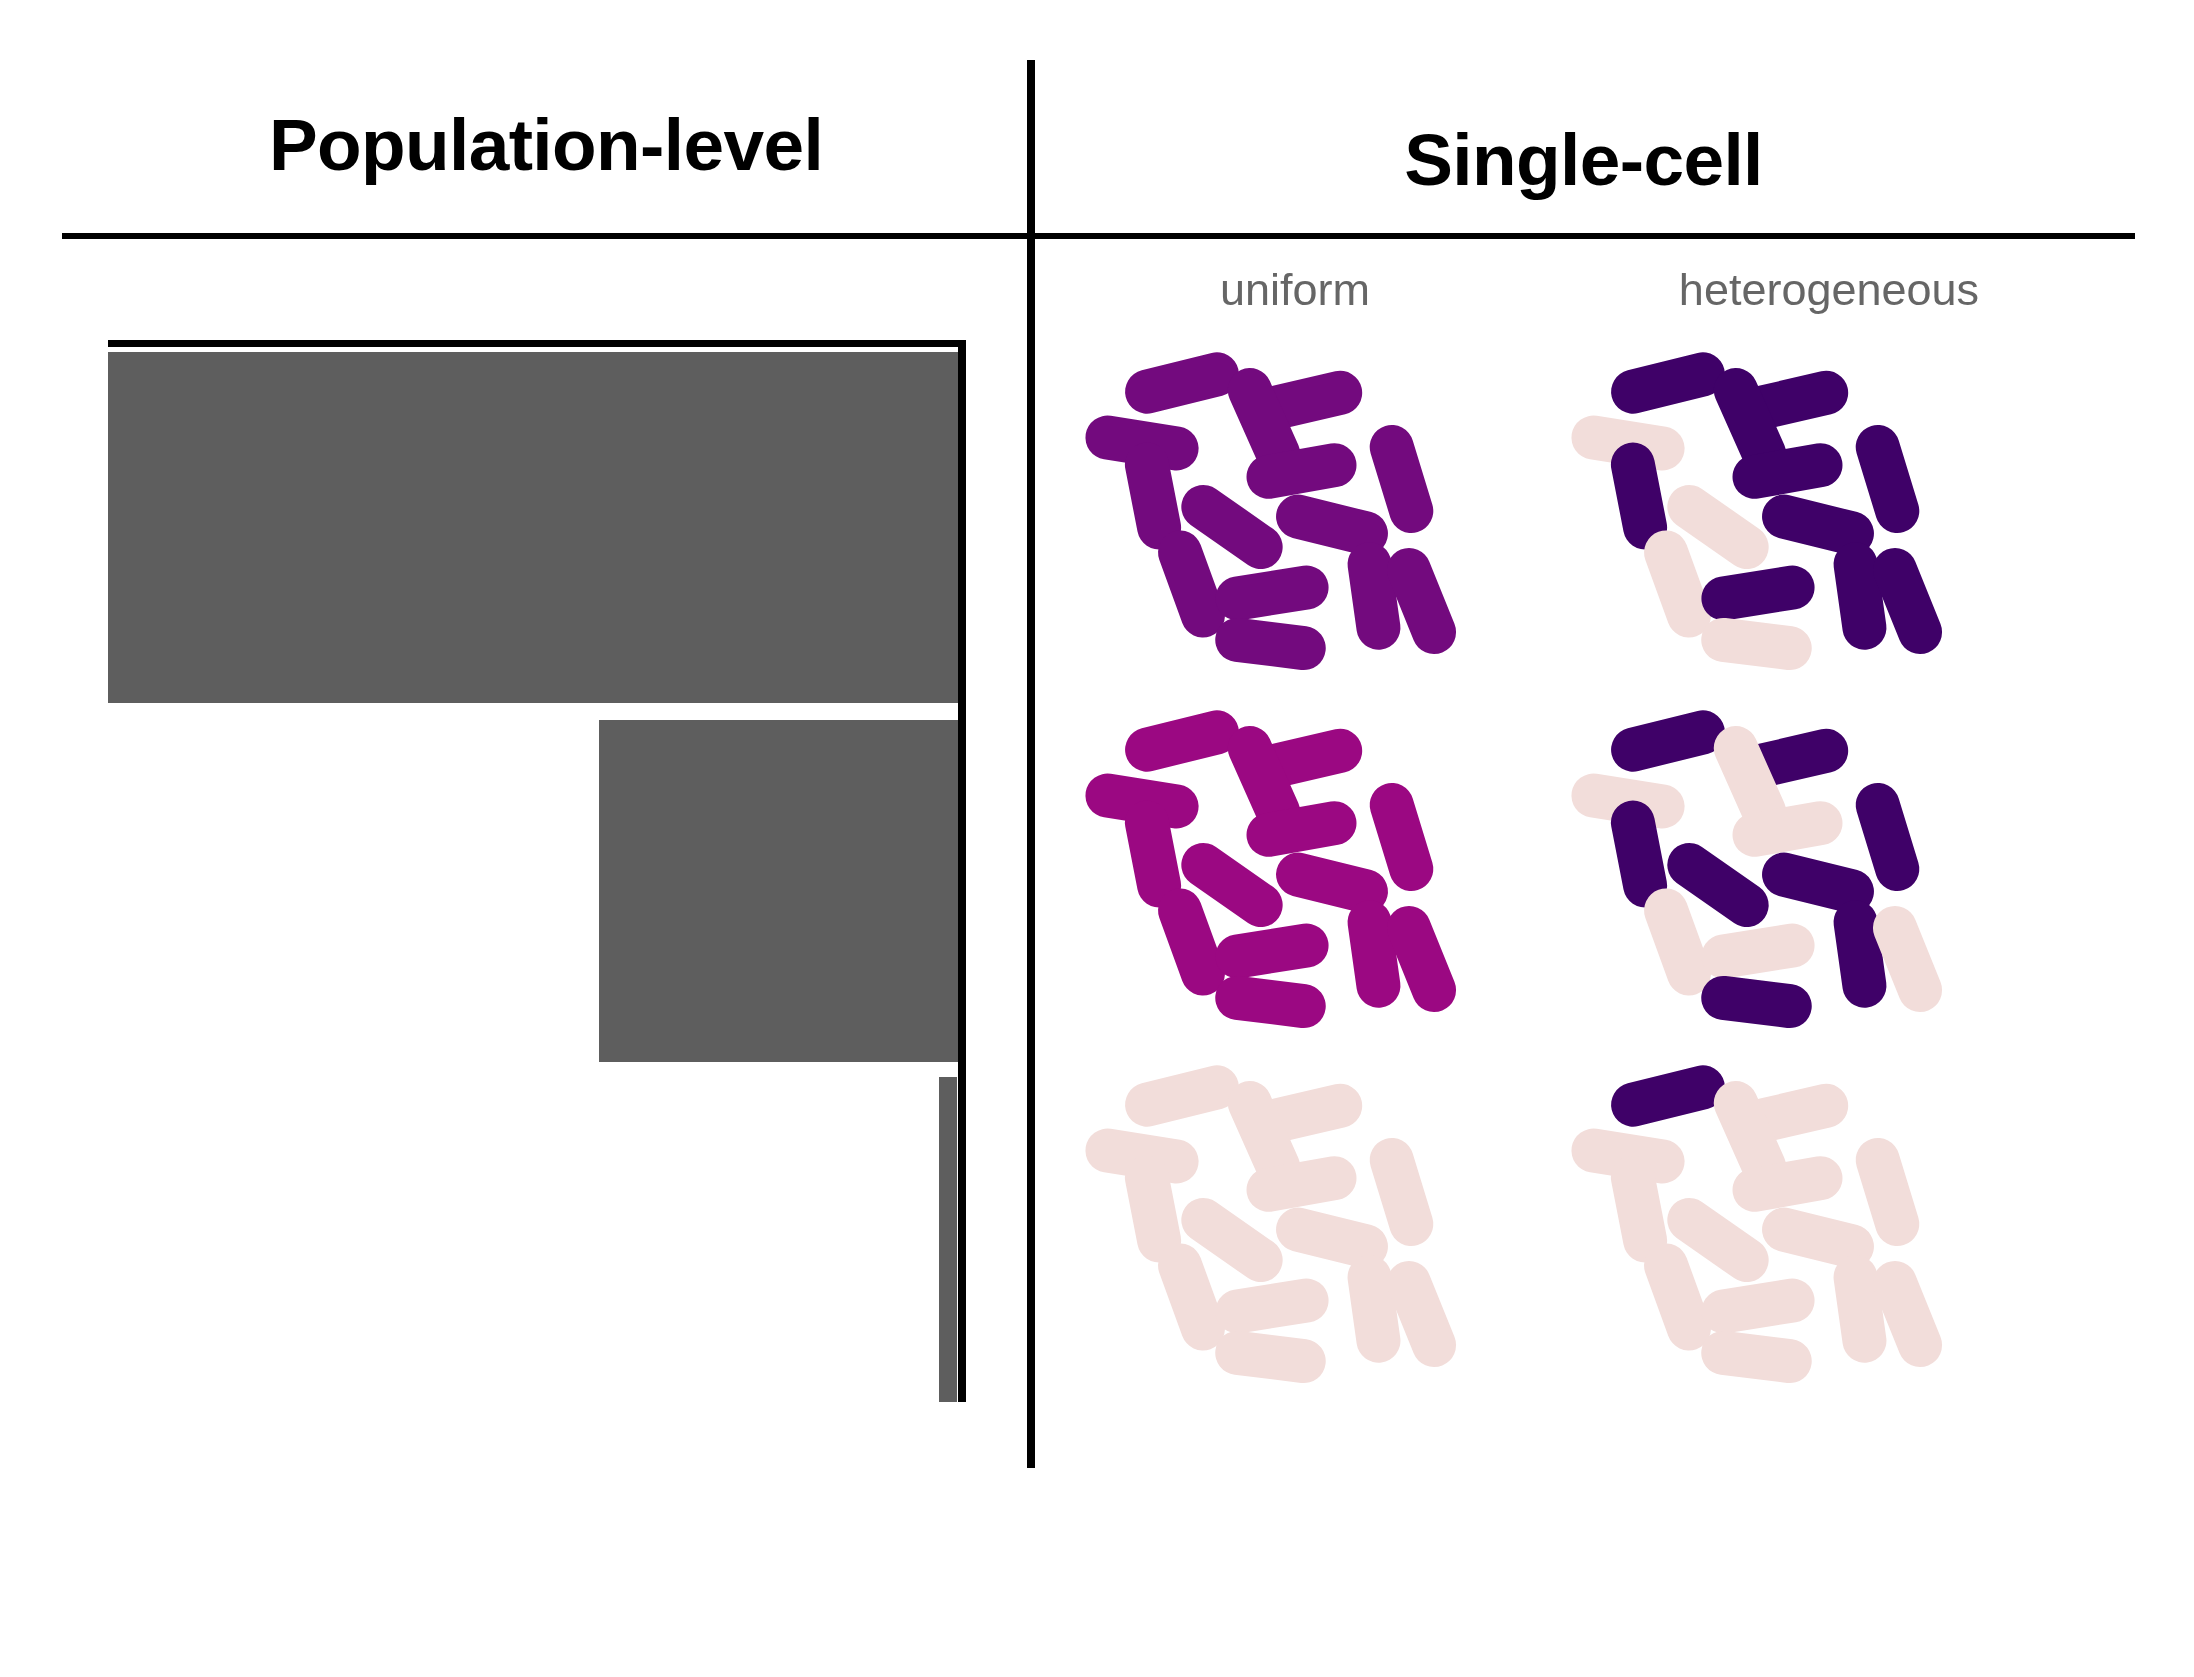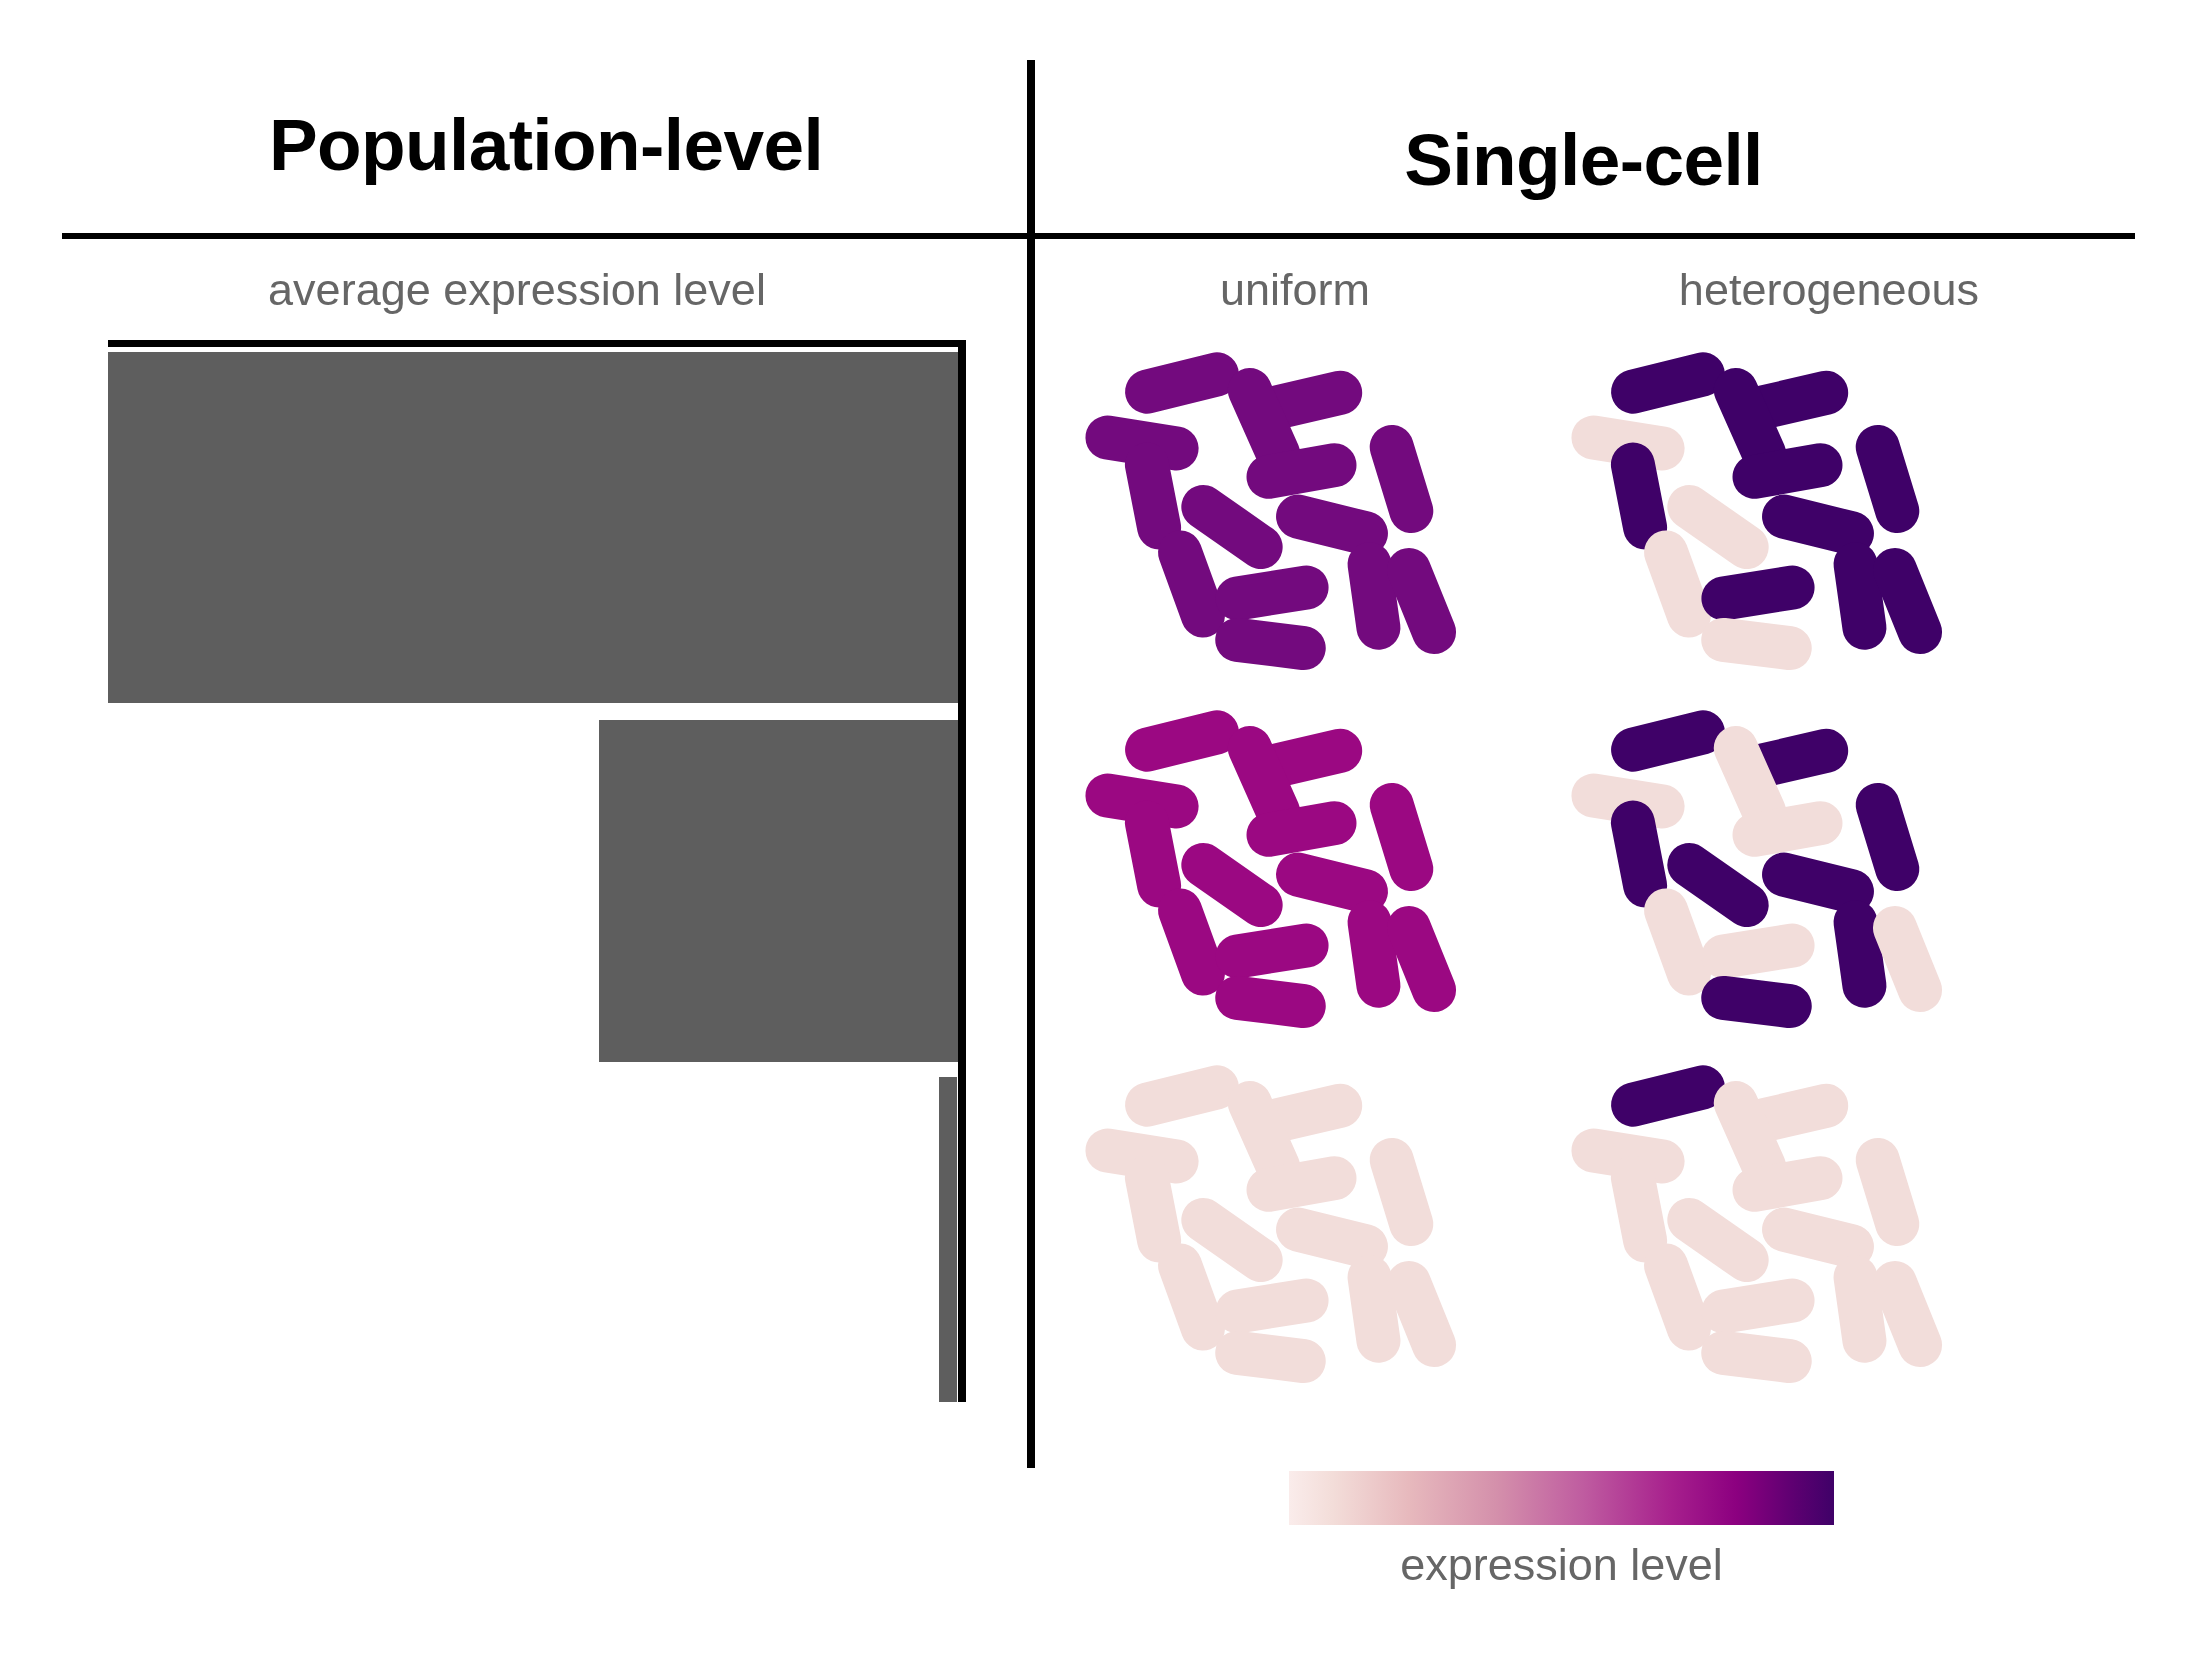--- a/index.html
+++ b/index.html
@@ -122,21 +122,20 @@
 
 <div id="figure">
 
   <div class="panel-title" id="title-population">Population-level</div>
 
   <div class="panel-title" id="title-singlecell">Single-cell</div>
 
   <div id="header-rule"></div>
   <div id="center-divider"></div>
 
-  <div class="sub-label" id="label-average">average expression level</div>
 
   <div class="sub-label" id="label-uniform">uniform</div>
 
   <div class="sub-label" id="label-heterogeneous">heterogeneous</div>
 
   <div id="barchart">
     <div id="bar-top-rule"></div>
     <div id="bar-axis"></div>
     <div id="bars-container">
         <div class="bar" style="left: 108px; top: 352px; width: 850px; height: 351px; background: rgb(94, 94, 94);"></div>
@@ -237,19 +236,15 @@
         <div class="cell" style="left: 82px; top: 153px; width: 114px; height: 44px; transform: rotate(35deg); background: rgb(242, 221, 218);"></div>
         <div class="cell" style="left: 182px; top: 151px; width: 114px; height: 44px; transform: rotate(14deg); background: rgb(242, 221, 218);"></div>
         <div class="cell" style="left: 43px; top: 210px; width: 111px; height: 44px; transform: rotate(70deg); background: rgb(242, 221, 218);"></div>
         <div class="cell" style="left: 122px; top: 219px; width: 114px; height: 44px; transform: rotate(-9deg); background: rgb(242, 221, 218);"></div>
         <div class="cell" style="left: 227px; top: 222px; width: 108px; height: 44px; transform: rotate(82deg); background: rgb(242, 221, 218);"></div>
         <div class="cell" style="left: 273px; top: 227px; width: 111px; height: 44px; transform: rotate(68deg); background: rgb(242, 221, 218);"></div>
         <div class="cell" style="left: 122px; top: 270px; width: 111px; height: 44px; transform: rotate(7deg); background: rgb(242, 221, 218);"></div>
       </div>
     </div>
 
-  <div id="colorbar-wrap">
-    <div id="colorbar"></div>
-    <div id="colorbar-label">expression level</div>
-  </div>
 
 </div>
 
 
 </body></html>

